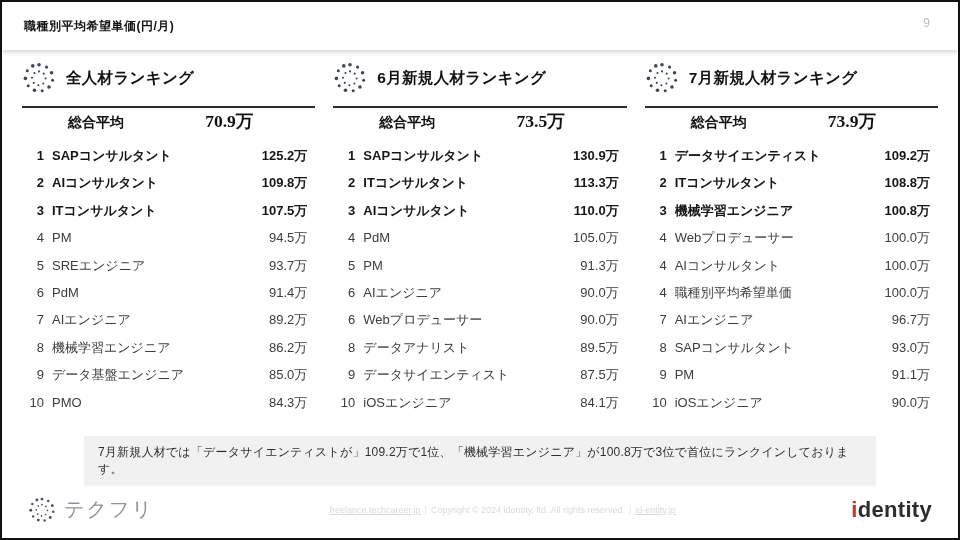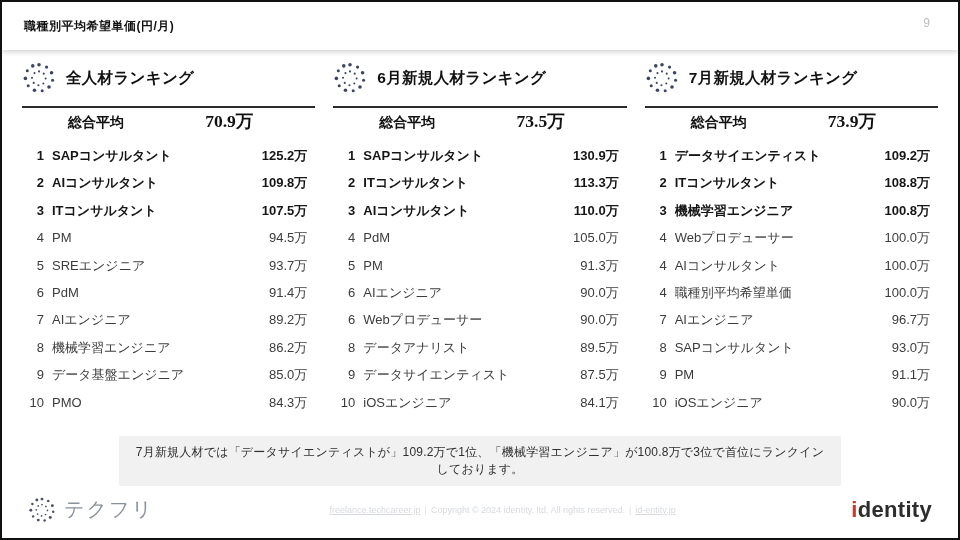--- a/index.html
+++ b/index.html
@@ -76,27 +76,26 @@
     font-size: 13px;
     color: #3c3c3c;
   }
   .rank-row.bold { font-weight: 700; color: #161616; }
   .rank-num { width: 22px; text-align: right; margin-right: 8px; flex: 0 0 auto; }
   .rank-name { flex: 1; white-space: nowrap; overflow: hidden; }
   .rank-val { text-align: right; margin-left: 6px; padding-right: 8px; flex: 0 0 auto; }
   
   .note-box {
     margin: 15px auto 0 auto;
-    width: 722px;
+    width: 792px;
     background: #f1f1f1;
     border-radius: 2px;
     padding: 8px 14px;
     font-size: 12px;
     color: #2f2f2f;
-    text-align: center;
     letter-spacing: 0.2px;
   }
   
   .footer {
     position: absolute;
     left: 0; right: 0; bottom: 8px;
     height: 40px;
     display: flex; align-items: center;
     padding: 0 26px;
   }

